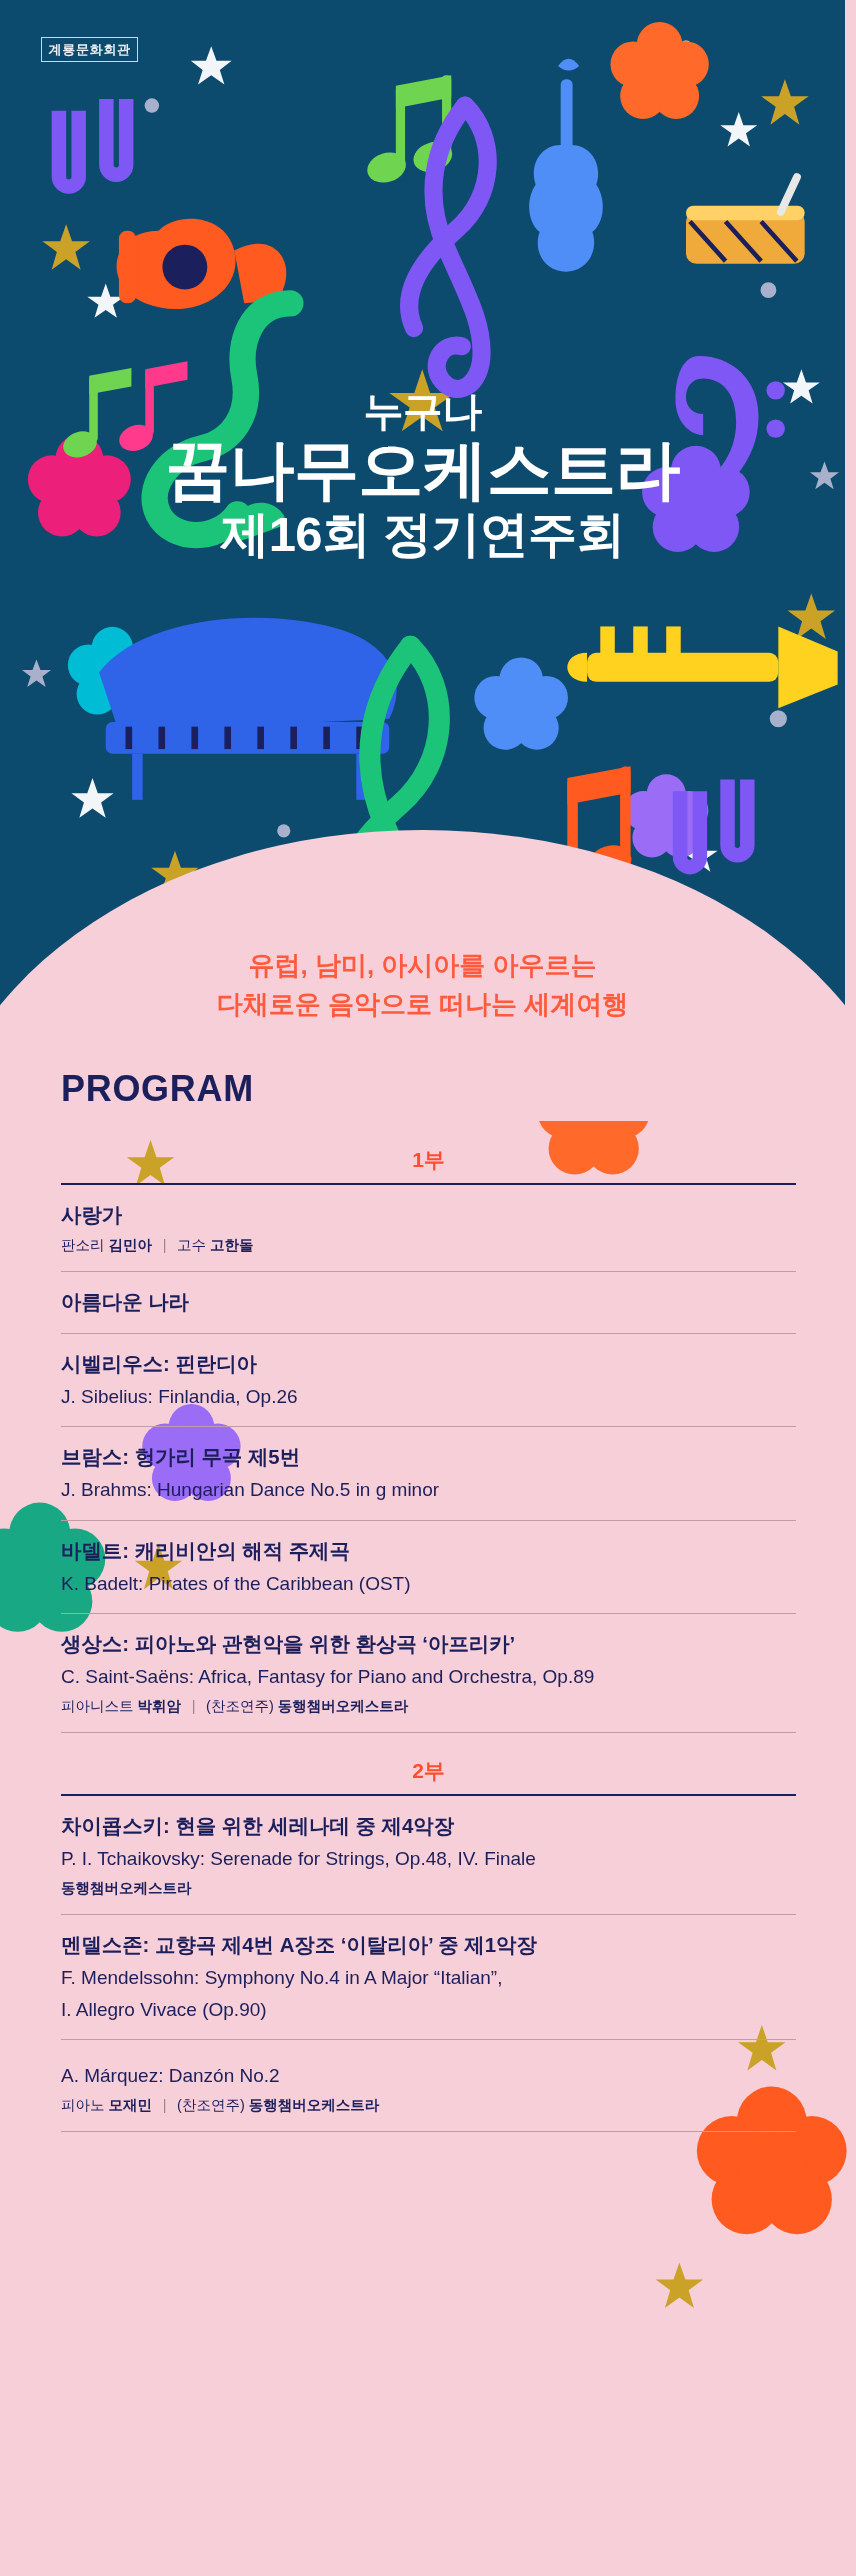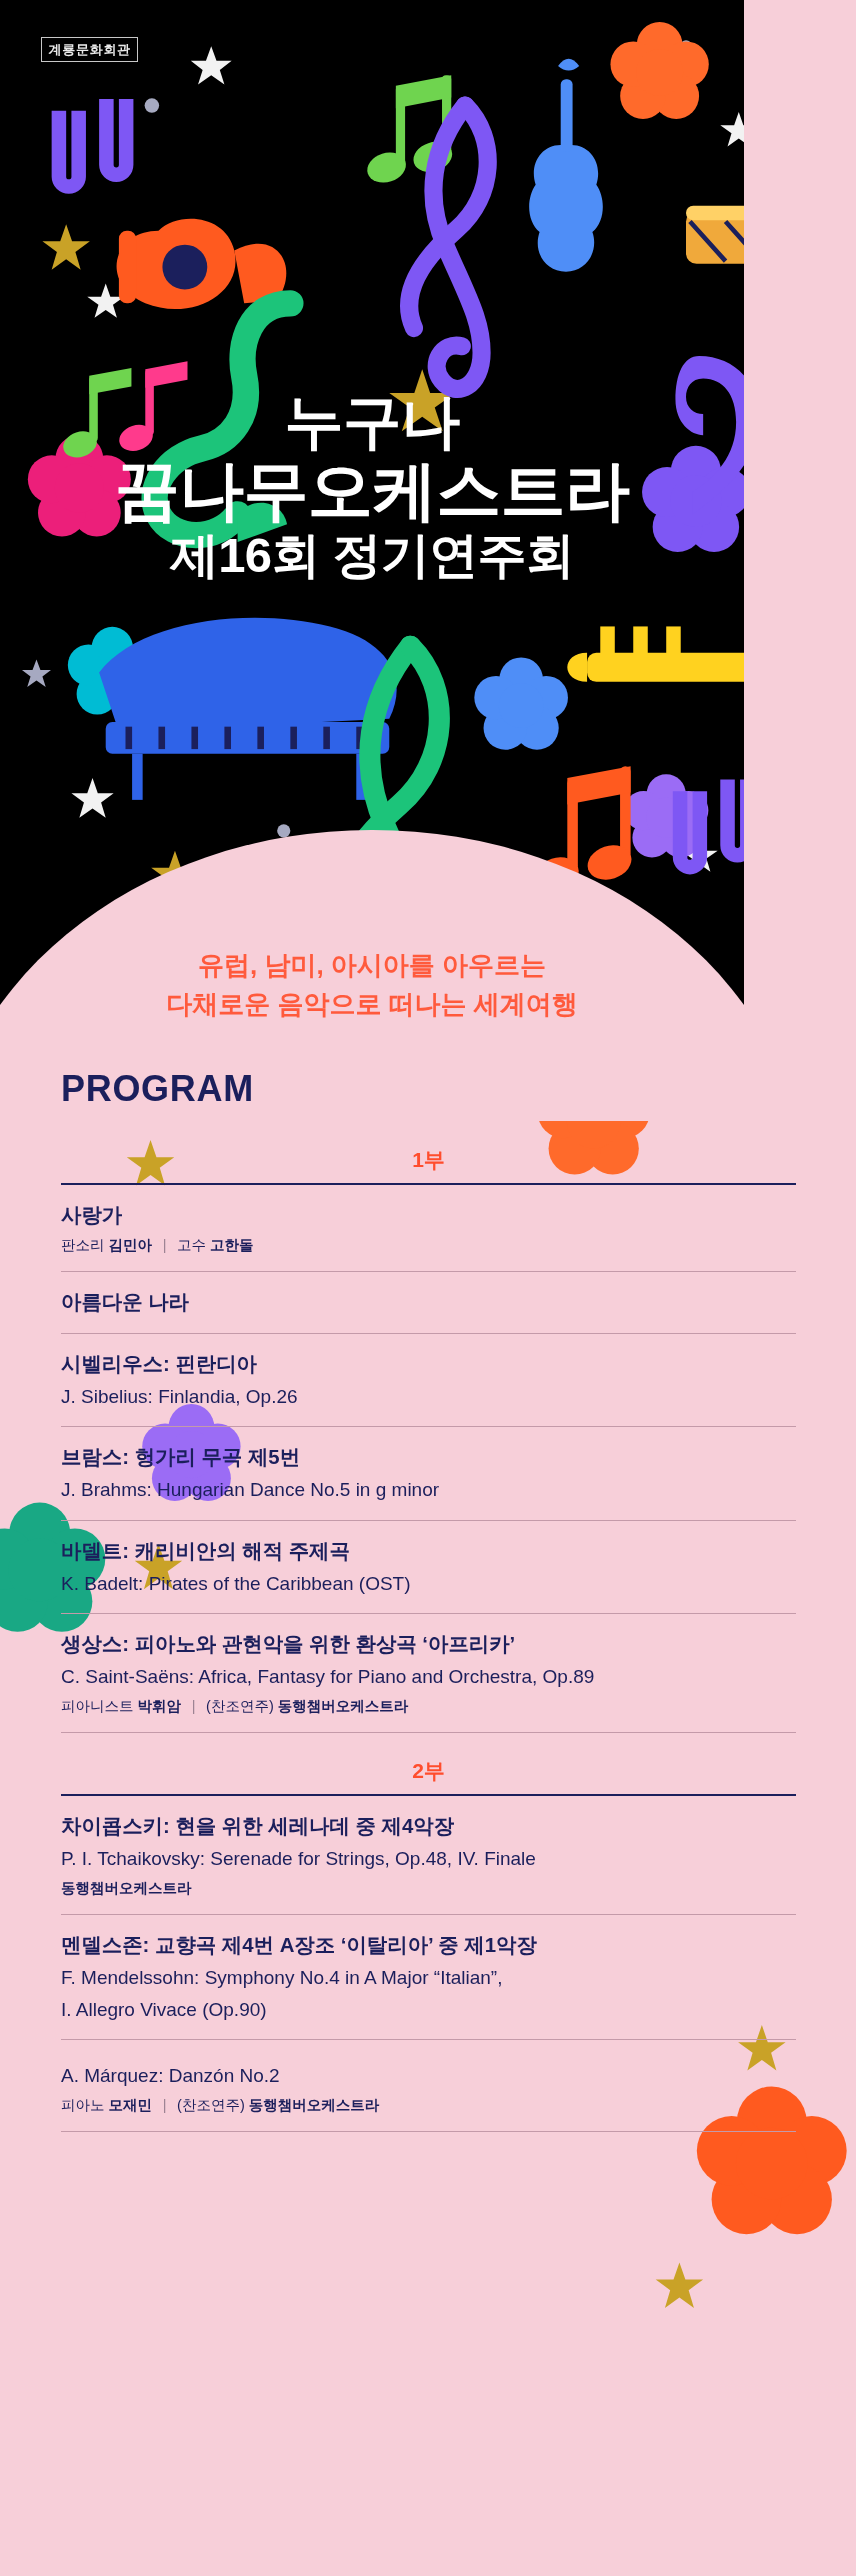--- a/index.html
+++ b/index.html
@@ -15,23 +15,23 @@
     position: relative;
     width: 857px;
     height: 2576px;
     overflow: hidden;
     background: #f7cfd9;
   }
 
   
   .hero {
     position: relative;
-    width: 744px;
+    width: 845px;
     height: 1121px;
-    background: #000000;
+    background: #0c4a6e;
     overflow: hidden;
   }
   .hero-bottom-curve {
     position: absolute;
     left: -8%;
     bottom: -303px;
     width: 116%;
     height: 594px;
     background: #f7cfd9;
     border-radius: 50% 50% 0 0 / 60% 60% 0 0;
@@ -57,21 +57,21 @@
     position: absolute;
     z-index: 8;
     left: 0;
     right: 0;
     top: 389px;
     text-align: center;
     color: #ffffff;
     font-weight: 900;
     letter-spacing: -0.7px;
   }
-  .hero-title .l1 { font-size: 59px; line-height: 1.12; }
+  .hero-title .l1 { font-size: 40px; line-height: 1.12; }
   .hero-title .l2 { font-size: 65px; line-height: 1.12; }
   .hero-title .l3 { font-size: 49px; line-height: 1.14; }
 
   .hero-sub {
     position: absolute;
     z-index: 8;
     left: 0; right: 0;
     top: 946px;
     text-align: center;
     color: #ff5a3c;

